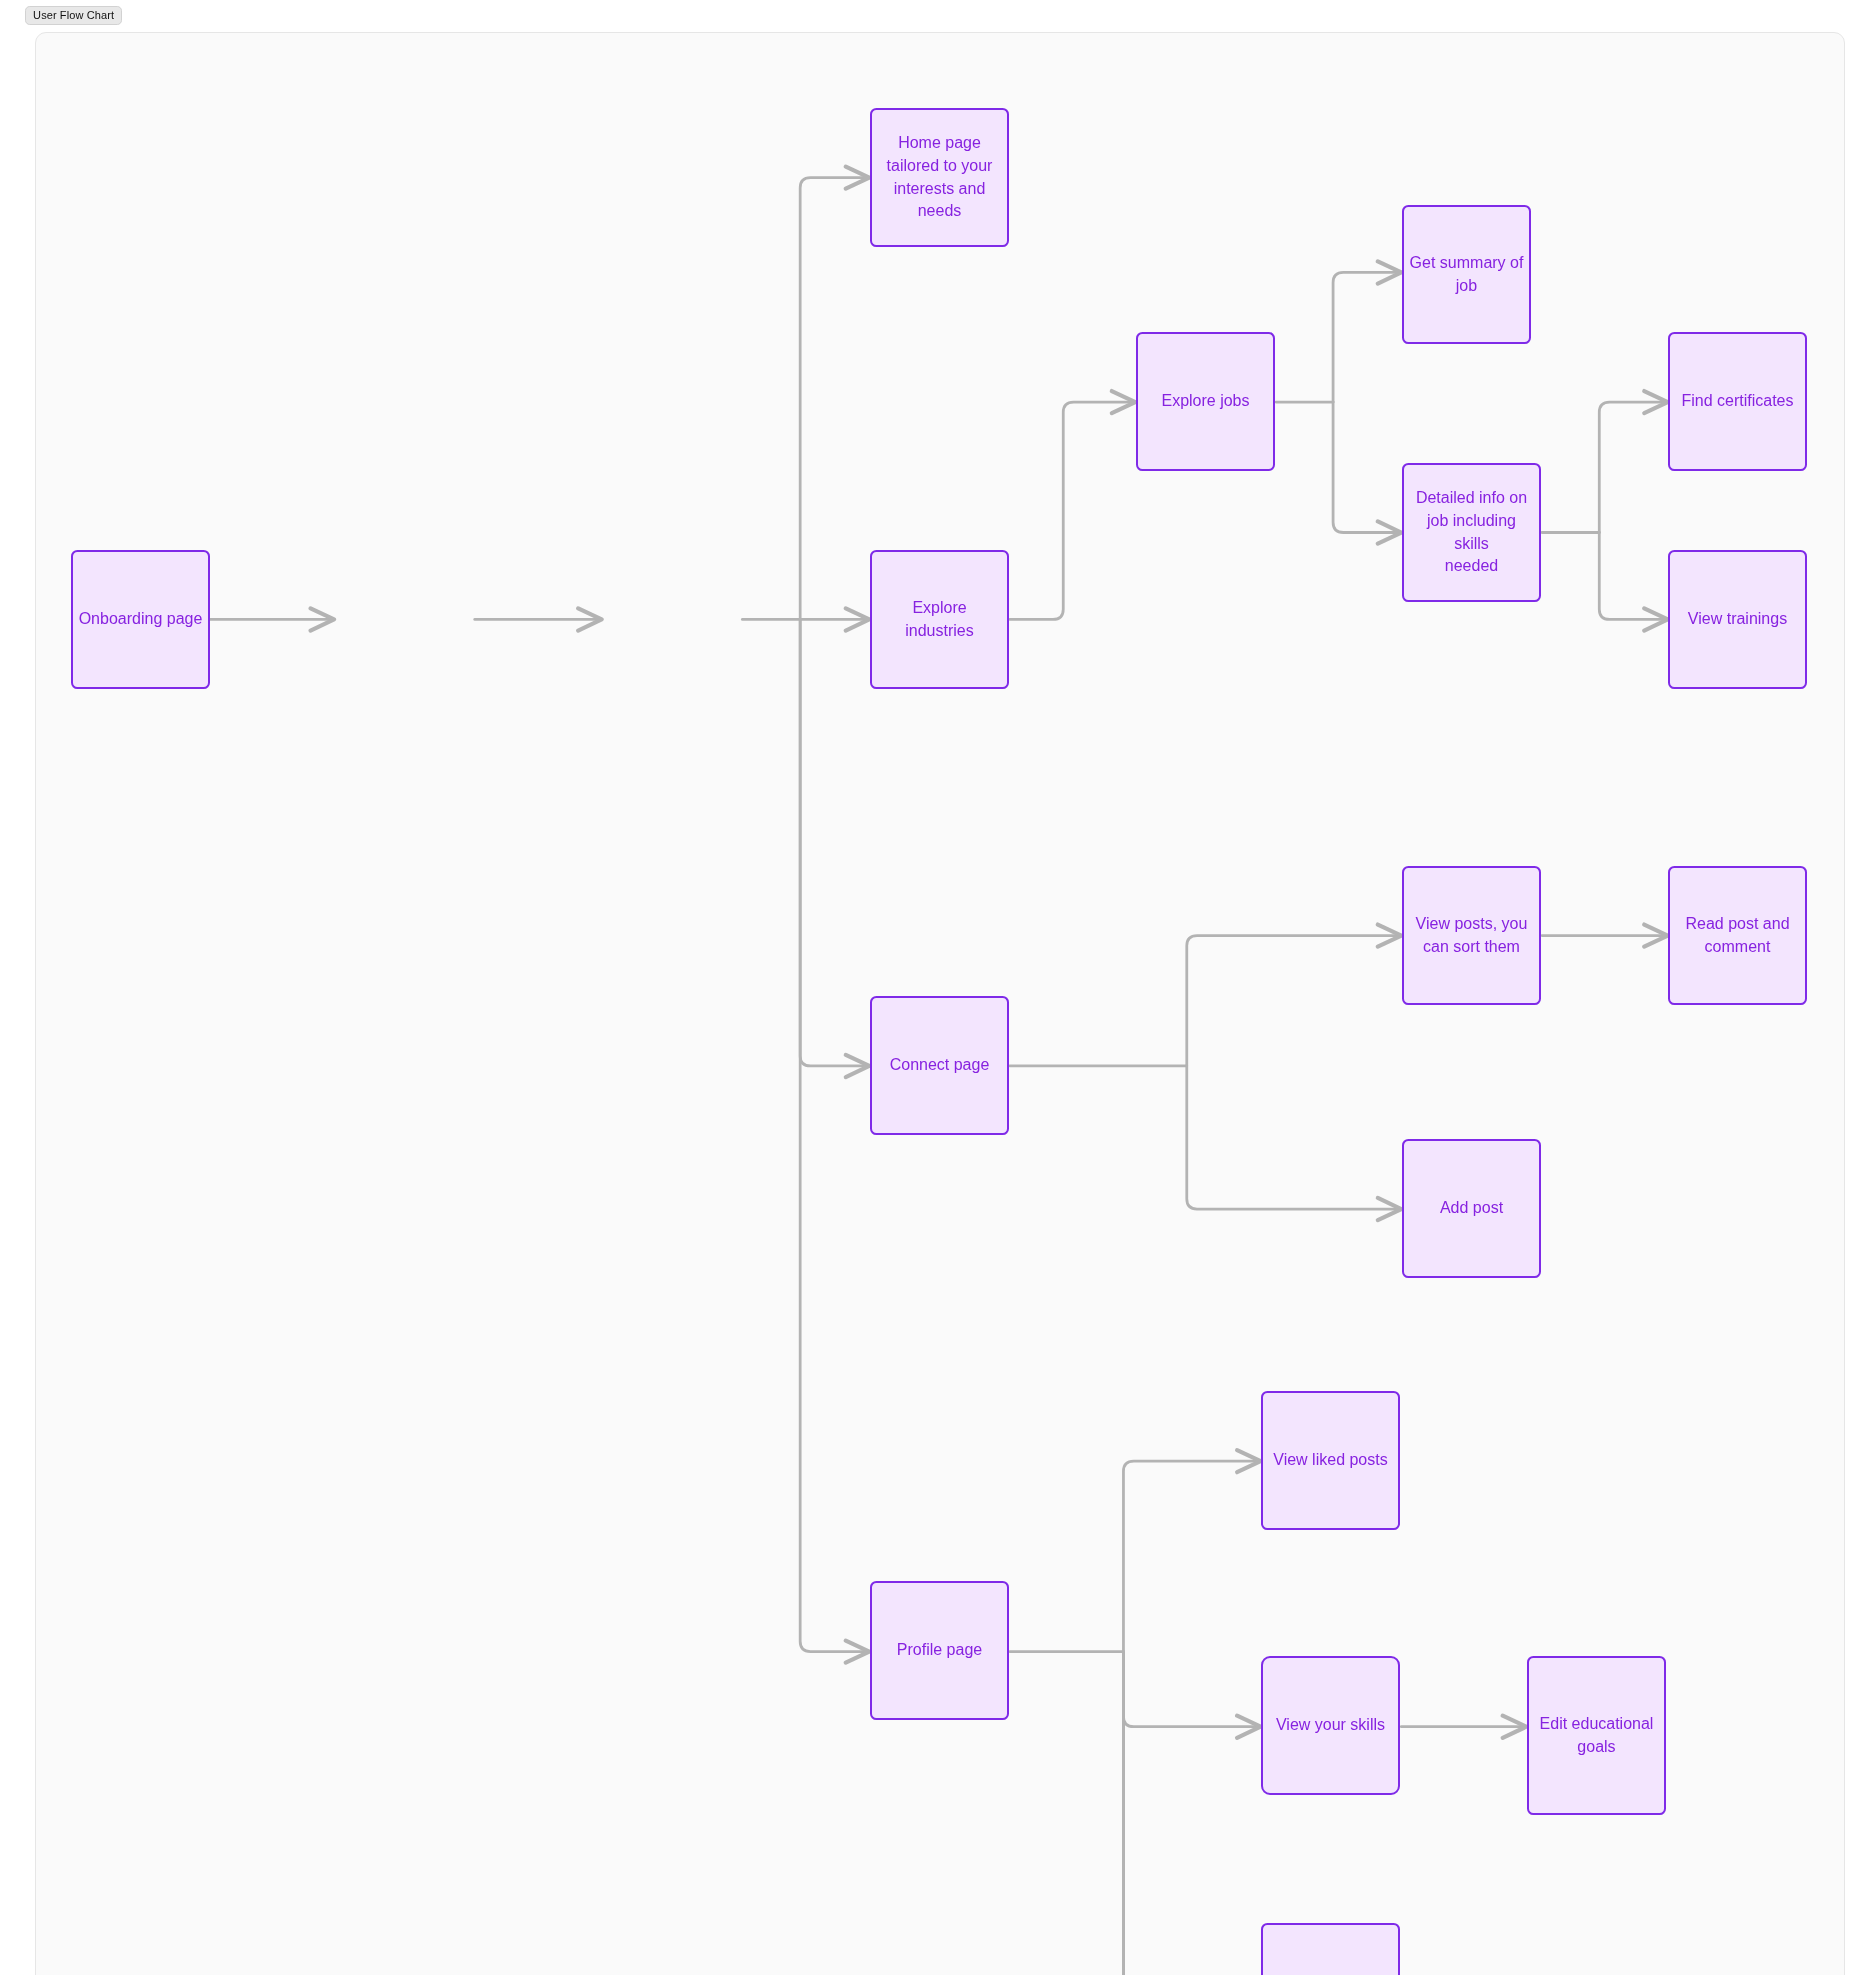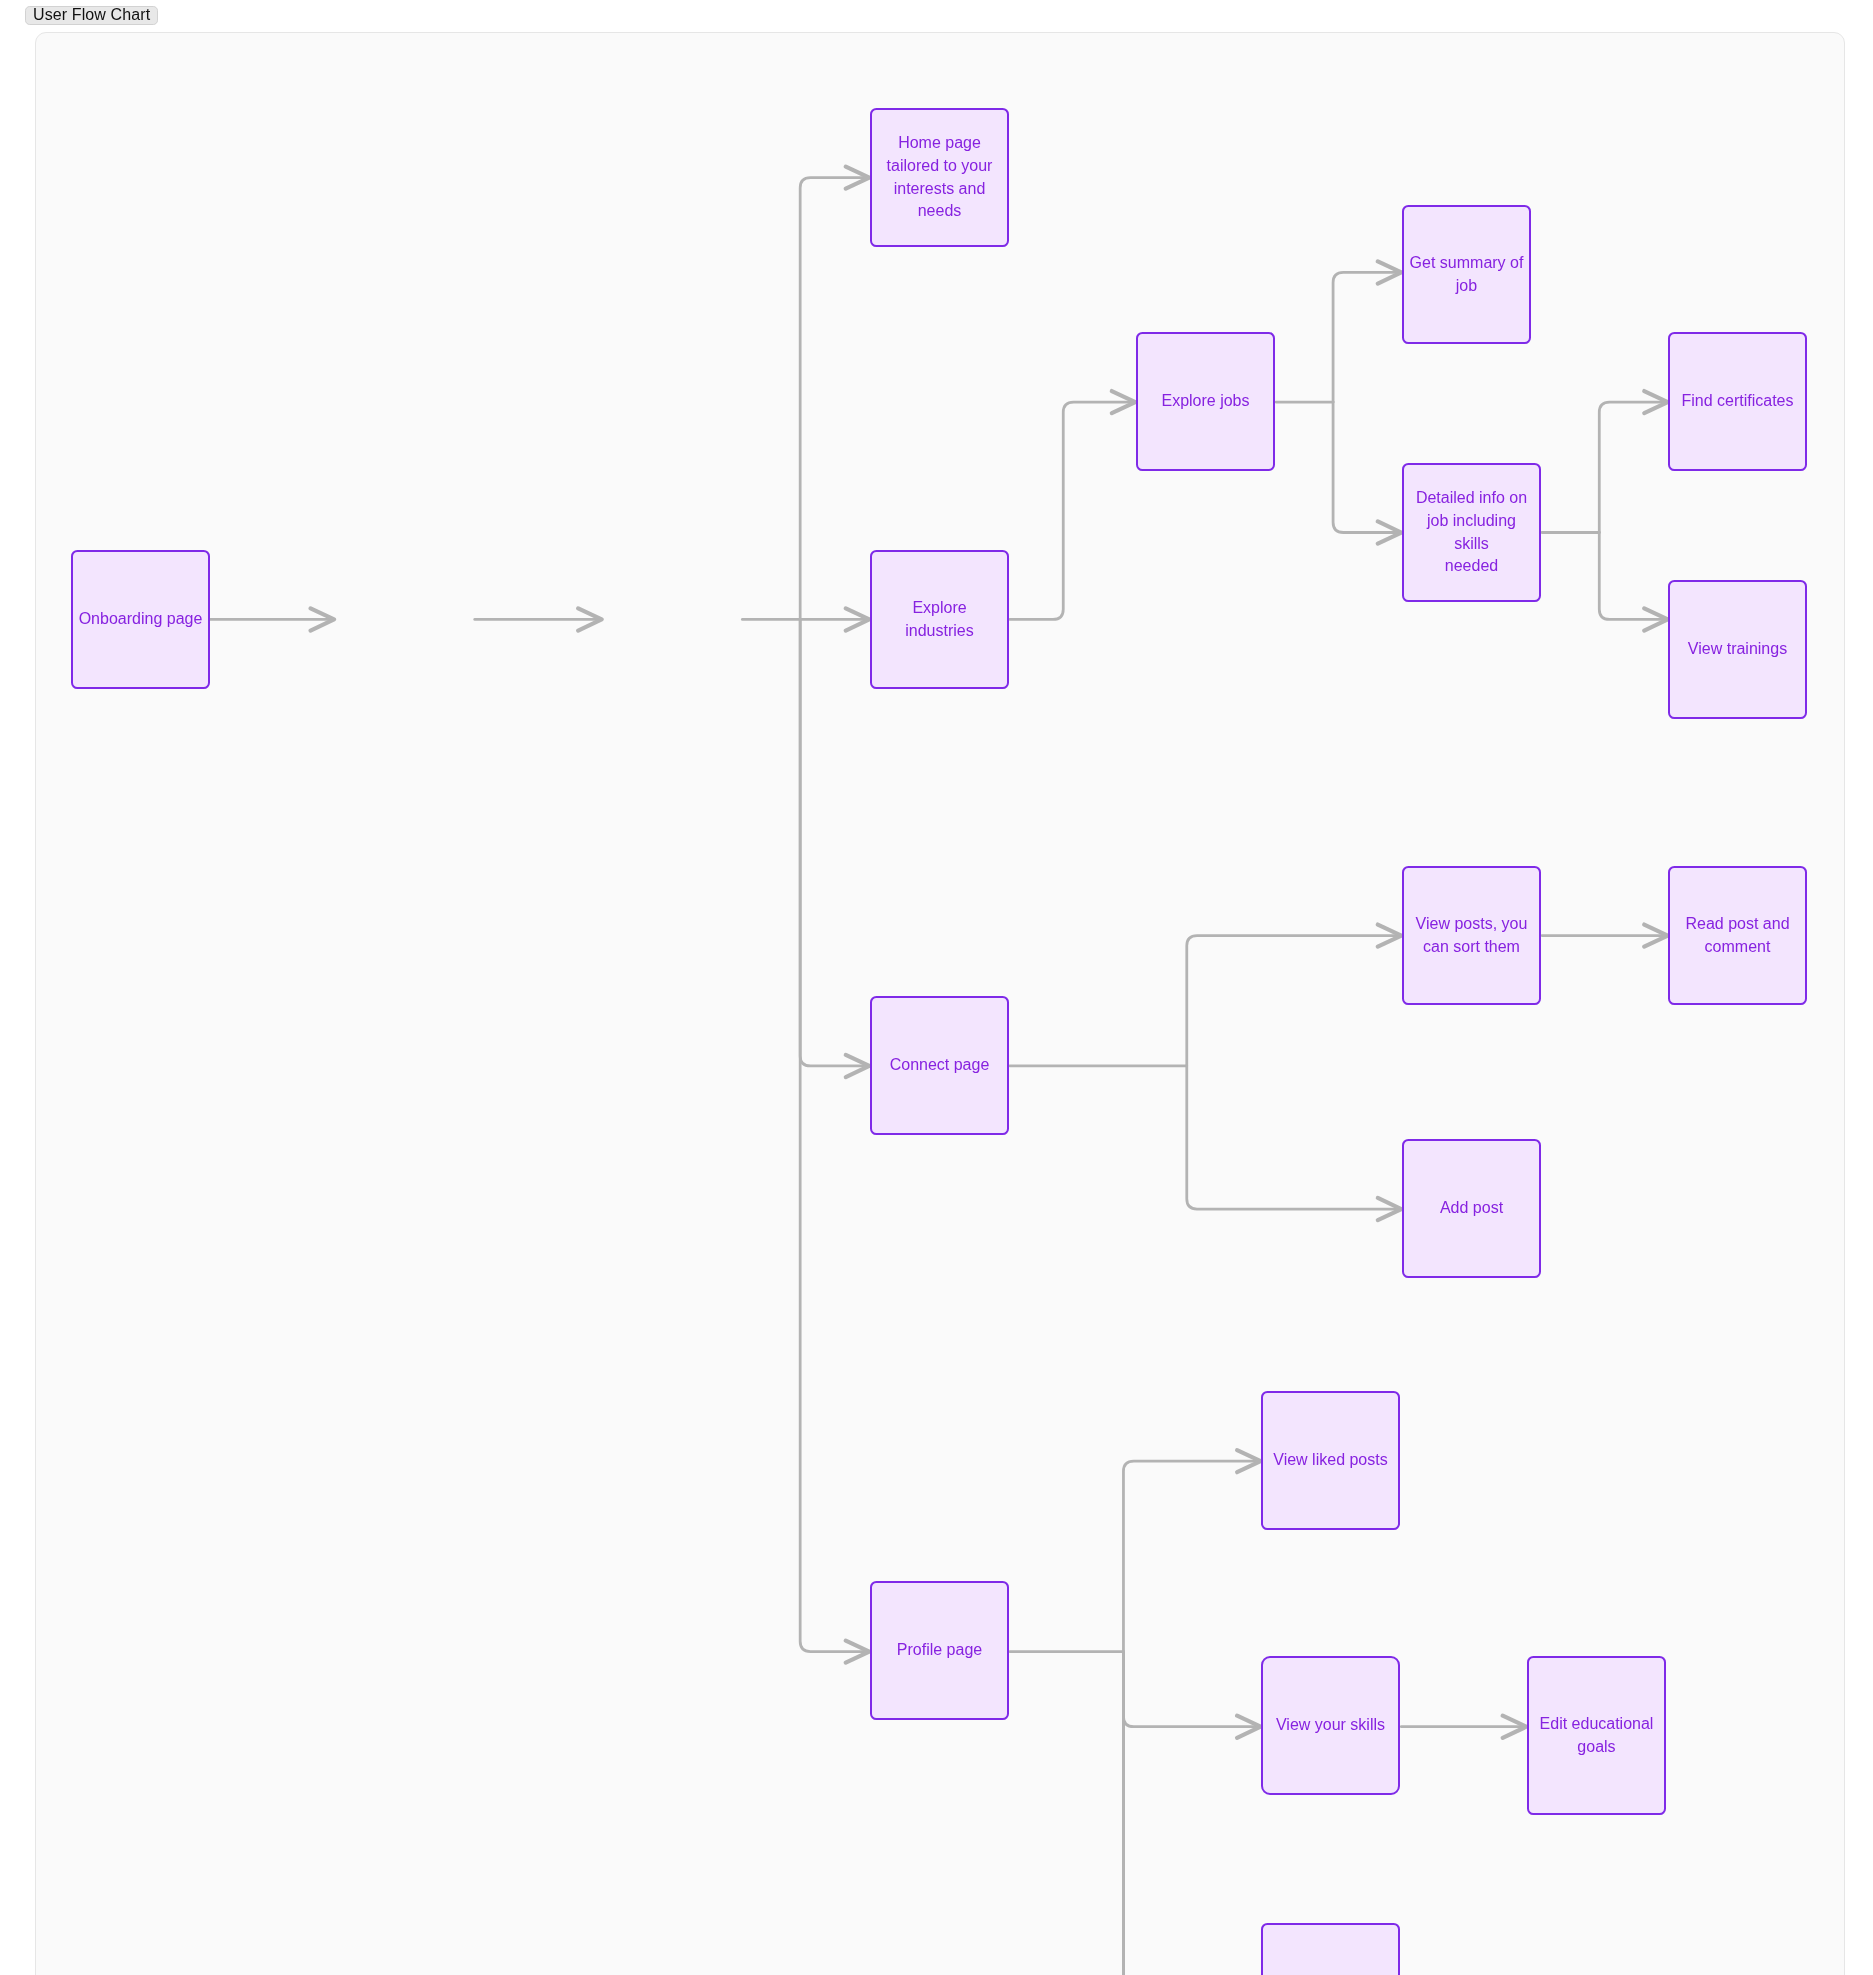--- a/index.html
+++ b/index.html
@@ -21,21 +21,21 @@
     position: absolute;
     left: 25px;
     top: 5.5px;
     height: 19px;
     padding: 0 7.1px;
     display: flex;
     align-items: center;
     background: #e8e8e8;
     border: 0.8px solid #d2d2d2;
     border-radius: 4.7px;
-    font-size: 16px;
+    font-size: 11px;
     color: #111111;
     letter-spacing: 0.1px;
     white-space: nowrap;
     box-sizing: border-box;
   }
   
   #canvas-frame {
     position: absolute;
     left: 35px;
     top: 32px;
@@ -147,21 +147,21 @@
 job</span>
         </div>
         <div class="node" style="left: 1366px; top: 430px; width: 139px; height: 139px;">
           <span class="node-label">Detailed info on
 job including skills
 needed</span>
         </div>
         <div class="node" style="left: 1632px; top: 299px; width: 139px; height: 139px;">
           <span class="node-label">Find certificates</span>
         </div>
-        <div class="node" style="left: 1632px; top: 517px; width: 139px; height: 139px; margin-top: 30px;">
+        <div class="node" style="left: 1632px; top: 517px; width: 139px; height: 139px;">
           <span class="node-label">View trainings</span>
         </div>
         <div class="node" style="left: 834px; top: 963px; width: 139px; height: 139px;">
           <span class="node-label">Connect page</span>
         </div>
         <div class="node" style="left: 1366px; top: 833px; width: 139px; height: 139px;">
           <span class="node-label">View posts, you
 can sort them</span>
         </div>
         <div class="node" style="left: 1632px; top: 833px; width: 139px; height: 139px;">

